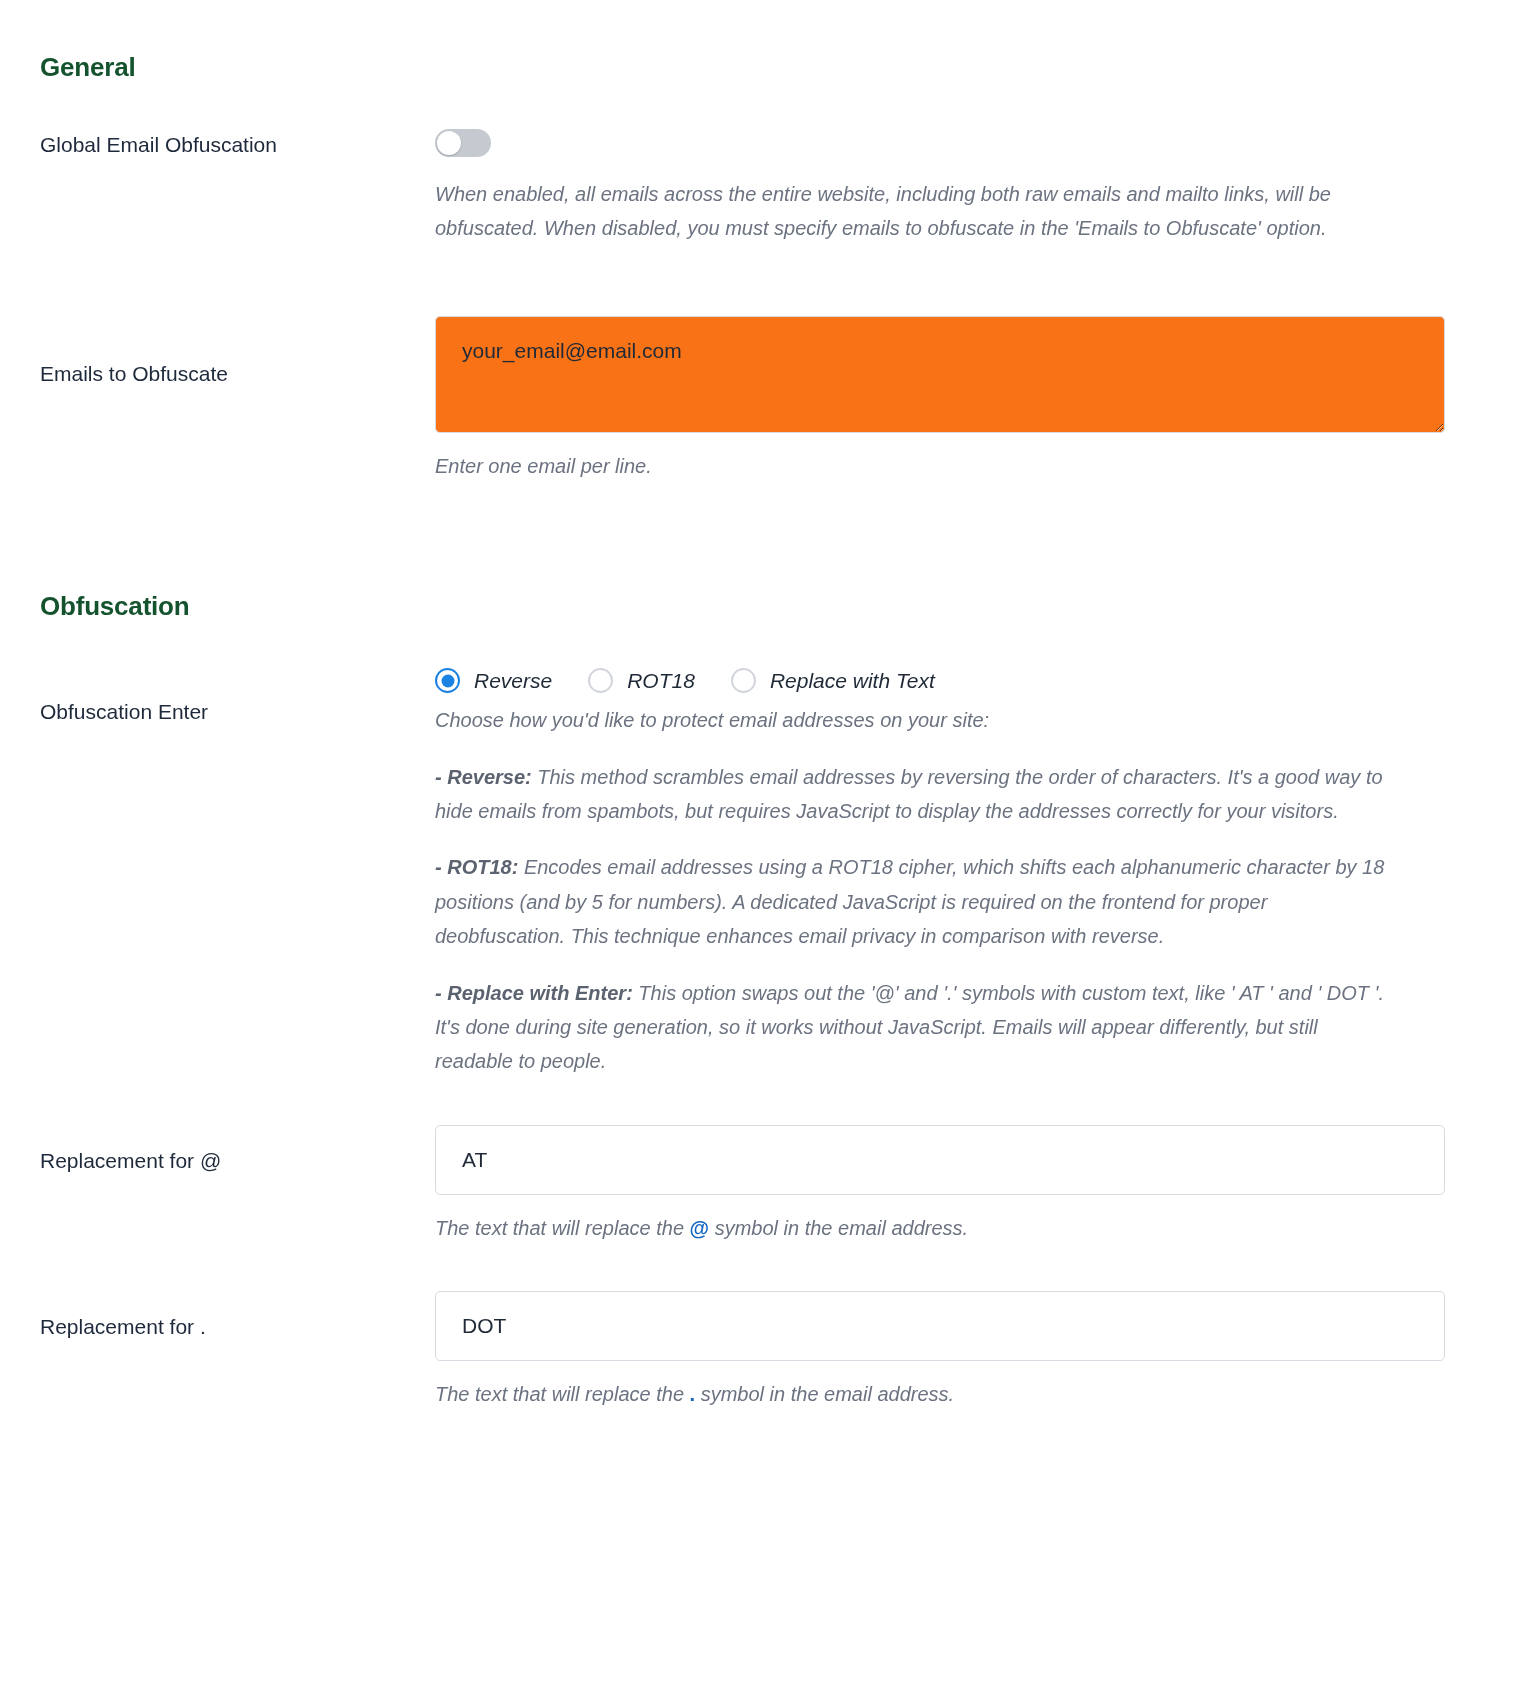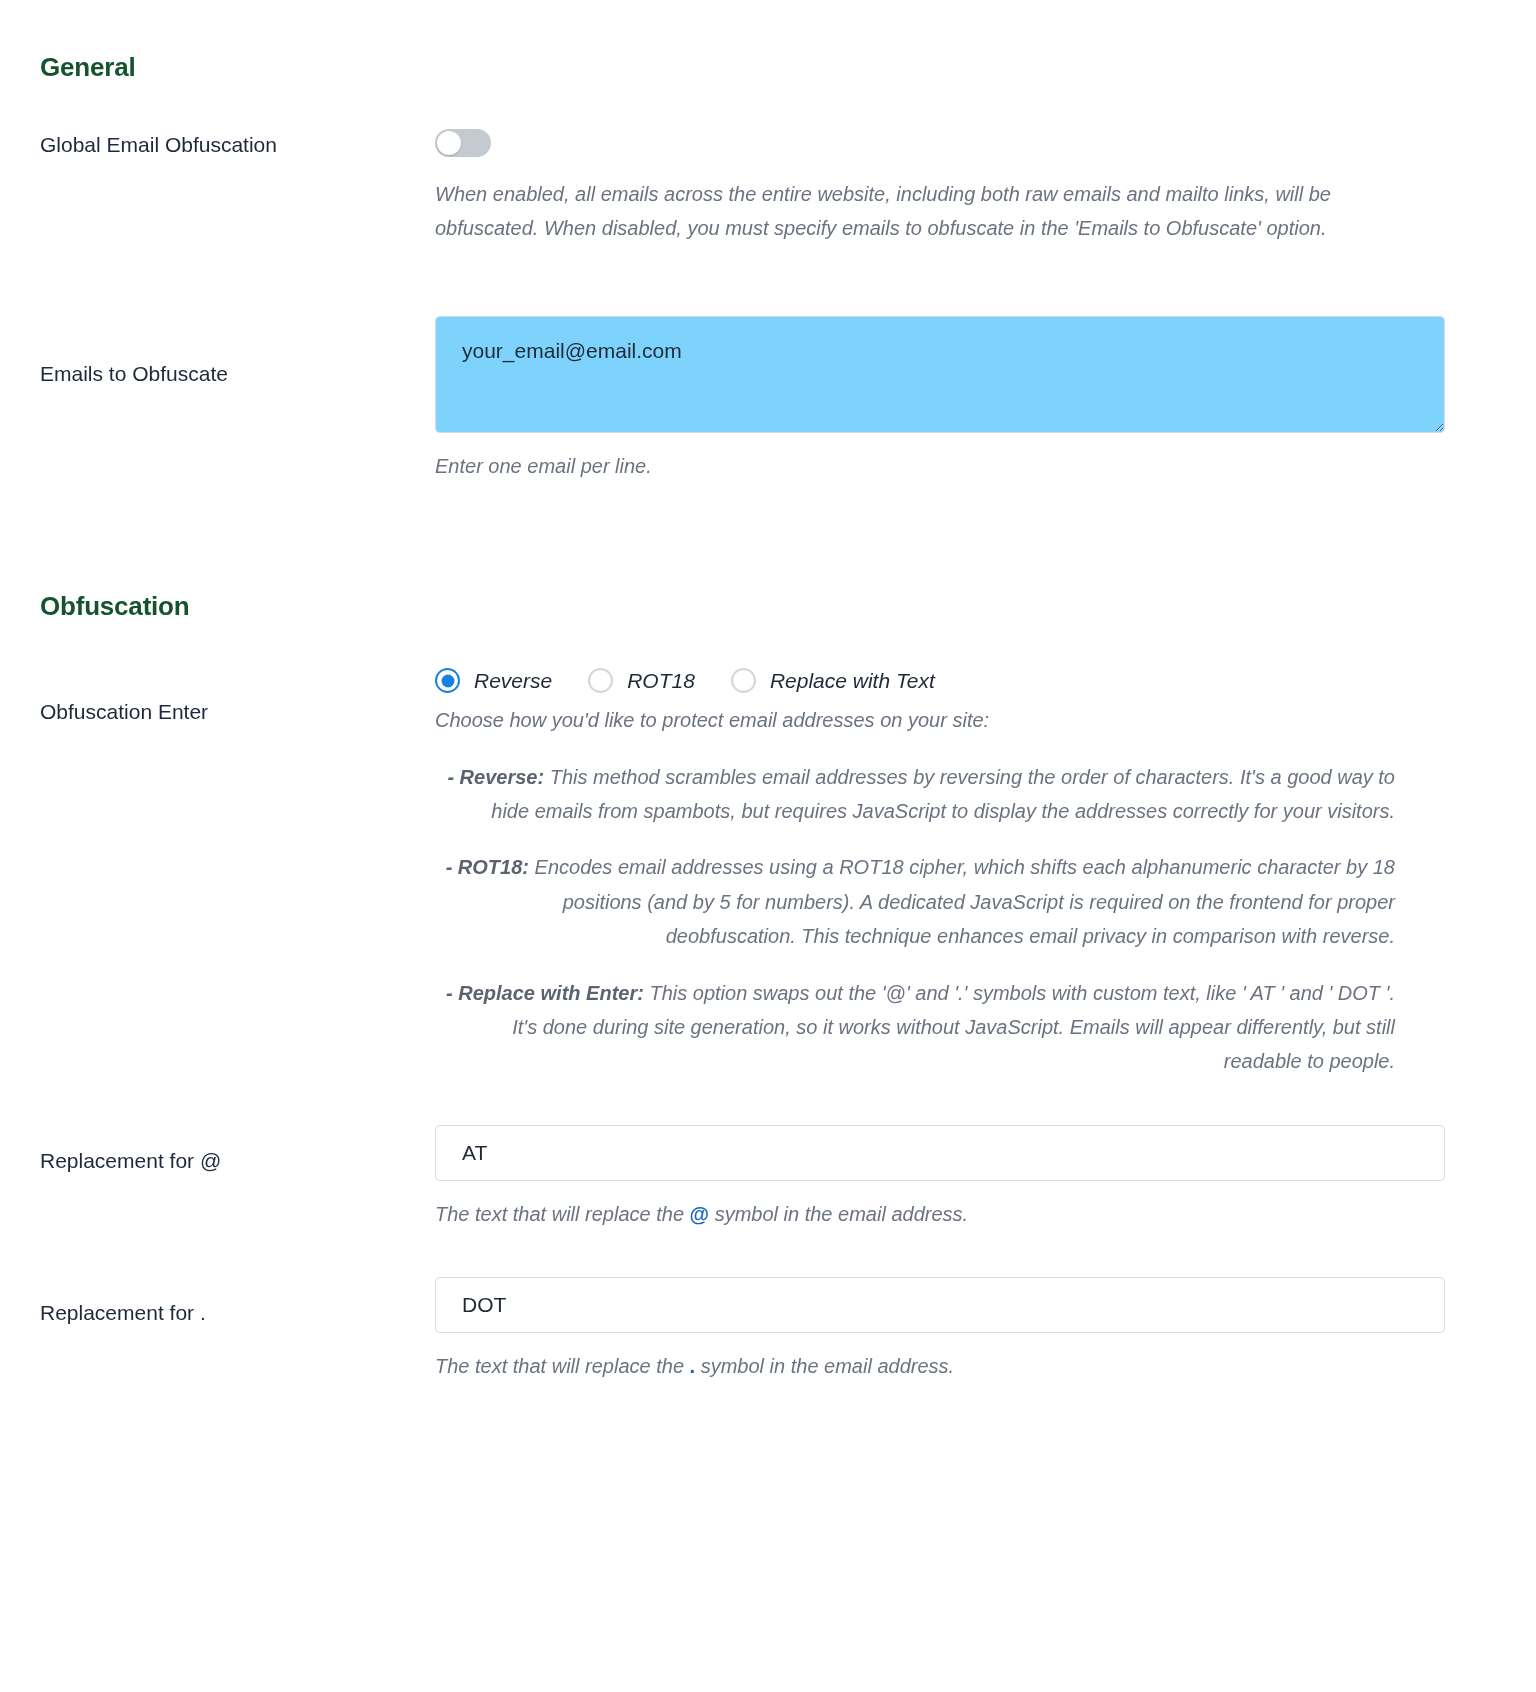--- a/index.html
+++ b/index.html
@@ -86,47 +86,47 @@
     color: #6b7280;
     max-width: 940px;
     margin: 0;
   }
   .desc.wide { max-width: 960px; }
   .desc b, .desc strong {
     font-weight: bold;
     font-style: italic;
     color: #5c6370;
   }
-  .desc + .desc { margin-top: 22px; text-align: right; }
+  .desc + .desc { margin-top: 22px; }
   .code-at {
     color: #1565c0;
     font-weight: bold;
     font-style: normal;
   }
 
   
   .textarea-box {
     width: 100%;
     max-width: 1010px;
     height: 117px;
     border: 1px solid #d7dae0;
     border-radius: 5px;
-    background: #7dd3fc;
+    background: #f97316;
     font-family: "Liberation Sans", sans-serif;
     font-size: 21px;
     color: #1f2937;
     padding: 22px 26px;
     resize: vertical;
     outline: none;
     display: block;
   }
   .text-input {
     width: 100%;
     max-width: 1010px;
-    height: 56px;
+    height: 70px;
     border: 1px solid #d7dae0;
     border-radius: 5px;
     background: #fff;
     font-family: "Liberation Sans", sans-serif;
     font-size: 21px;
     color: #1f2937;
     padding: 0 26px;
     outline: none;
     display: block;
   }

